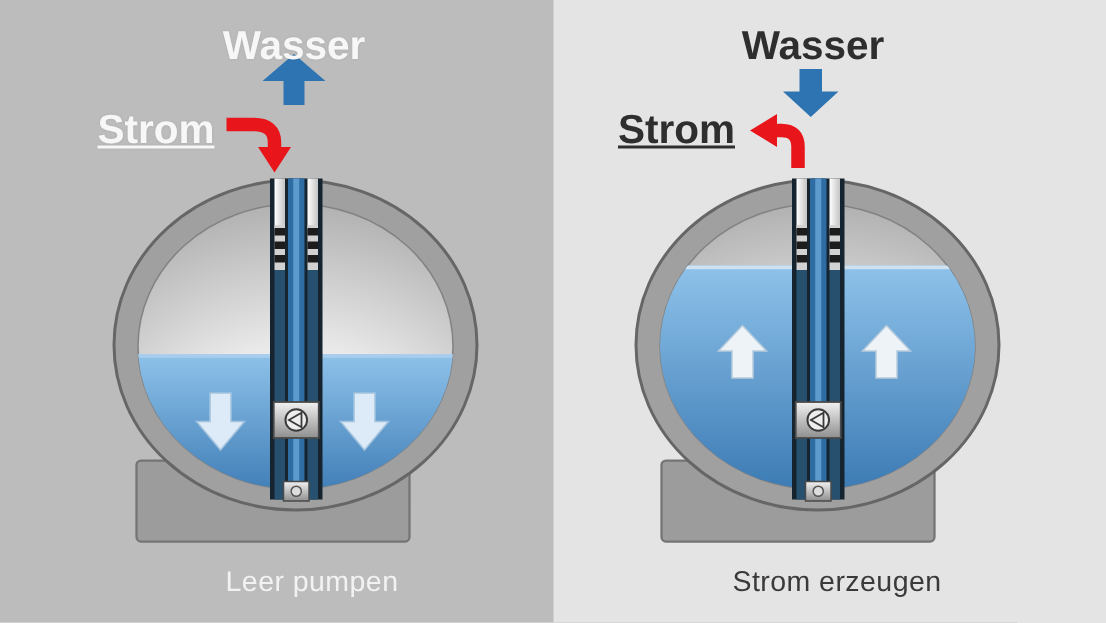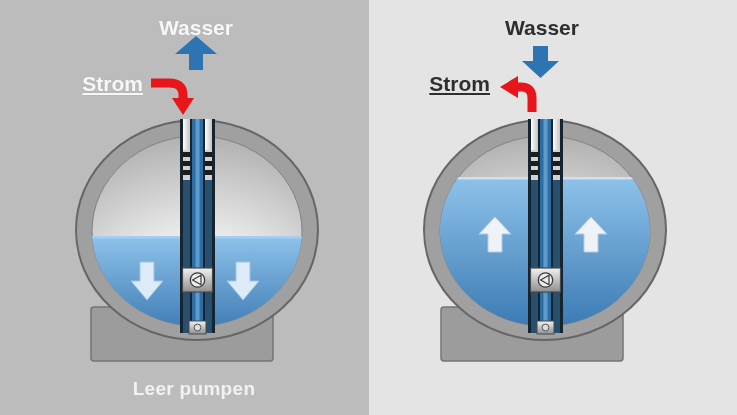--- a/index.html
+++ b/index.html
@@ -2,24 +2,24 @@
 <html><head>
 <meta charset="utf-8">
 <style>
   html,body{margin:0;padding:0;}
   body{font-family:"Liberation Sans", sans-serif;}
   #stage{position:relative;width:737px;height:415px;overflow:hidden;background:#bcbcbc;}
   .panel{position:absolute;top:0;height:415px;}
   .panel-left{left:0;width:369px;background:#bcbcbc;}
   .panel-right{left:369px;width:368px;background:#e4e4e4;}
   .panel svg{position:absolute;left:0;top:0;}
-  .label{position:absolute;font-weight:700;font-size:21px;line-height:1;white-space:nowrap;}
+  .label{position:absolute;font-weight:700;font-size:27px;line-height:1;white-space:nowrap;}
   .label-light{color:#f7f7f7;text-shadow:0 0 2px rgba(0,0,0,0.08);}
   .label-dark{color:#2e2e2e;}
-  .caption{position:absolute;font-weight:700;font-size:19px;line-height:1;white-space:nowrap;letter-spacing:0.3px;}
+  .caption{position:absolute;font-weight:400;font-size:19px;line-height:1;white-space:nowrap;letter-spacing:0.3px;margin-left:14px;}
   .caption-light{color:#f2f2f2;}
   .caption-dark{color:#3a3a3a;}
   .center-x{transform:translateX(-50%);}
   .right-align{transform:translateX(-100%);text-decoration:underline;}
 </style>
 </head>
 <body>
 
 <div id="stage">
 
@@ -180,15 +180,16 @@
       <polygon points="164,46 179,46 179,61 190,61 171.5,78 153,61 164,61" fill="#2e74b2"></polygon>
 
       <g>
         <path d="M163,112 L163,98 Q163,87 152,87 L148,87" fill="none" stroke="#e8151a" stroke-width="9"></path>
         <polygon points="149,76 149,98 131,87" fill="#e8151a"></polygon>
       </g>
     </svg>
 
     <span class="label label-dark center-x" style="left:173px;top:17px;">Wasser</span>
     <span class="label label-dark right-align" style="left:121px;top:73px;">Strom</span>
+    <span class="caption caption-dark center-x" style="left:175px;top:379px;">Strom erzeugen</span>
   </div>
 
 </div>
 
 </body></html>

